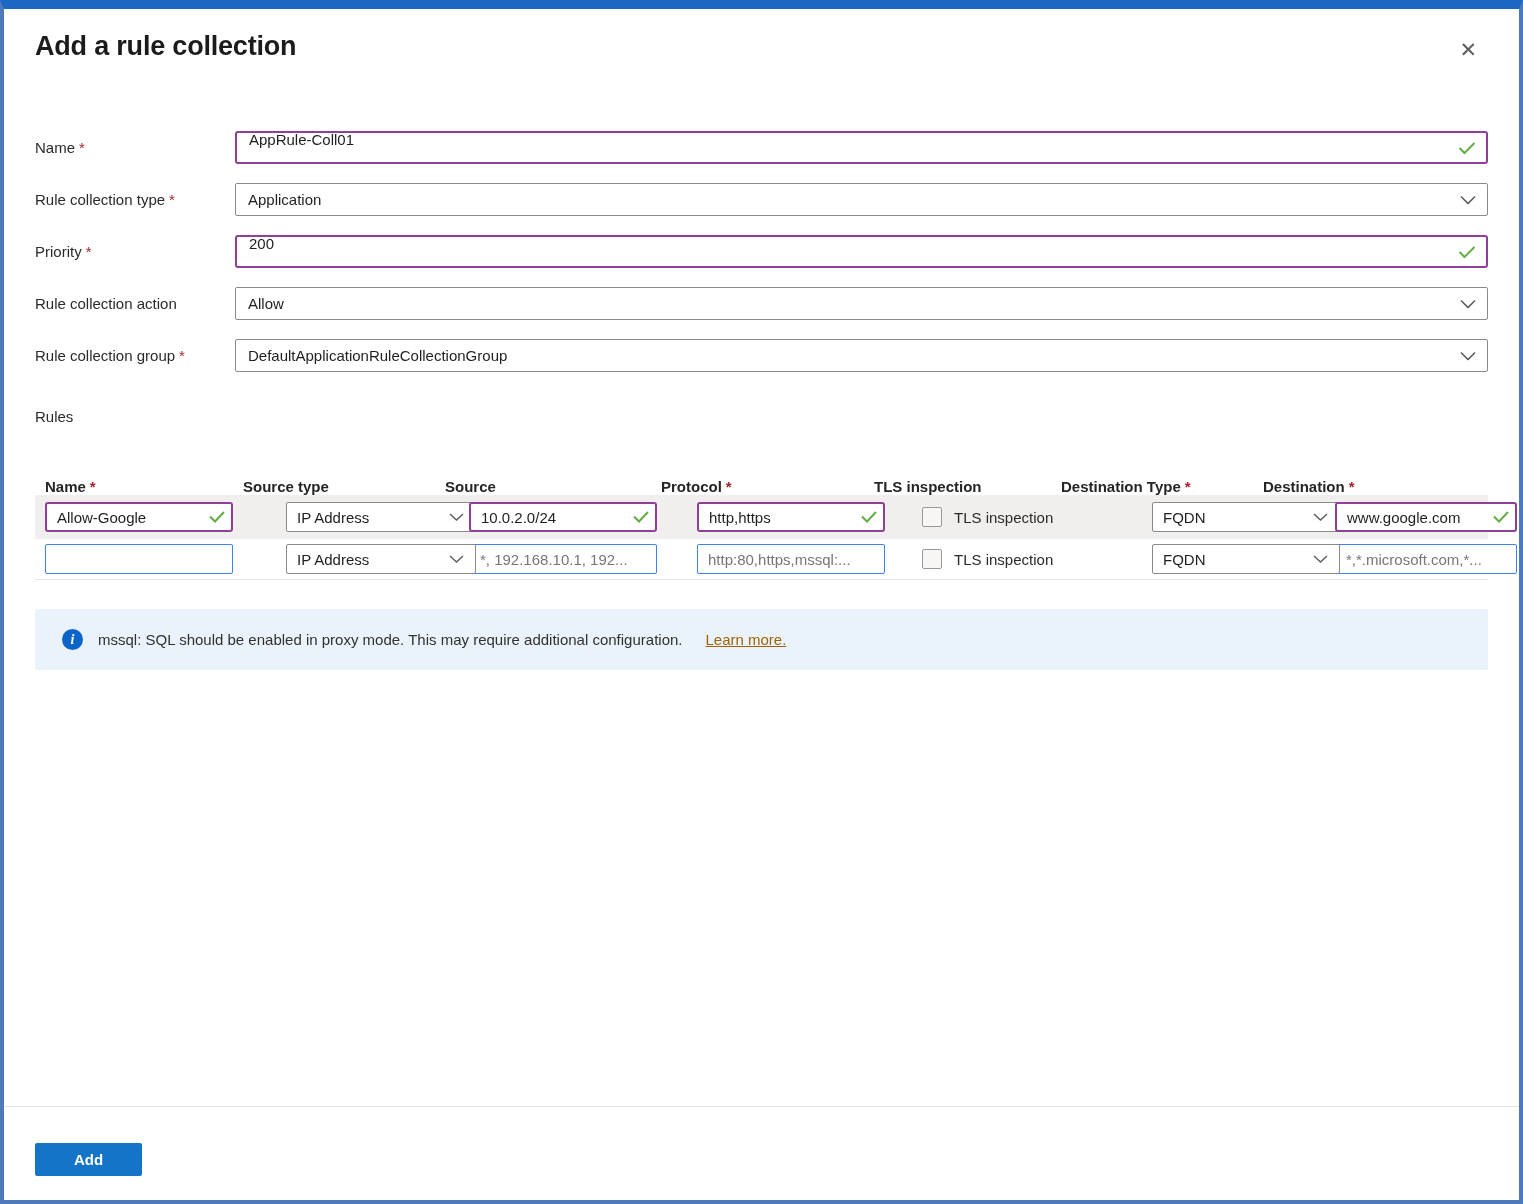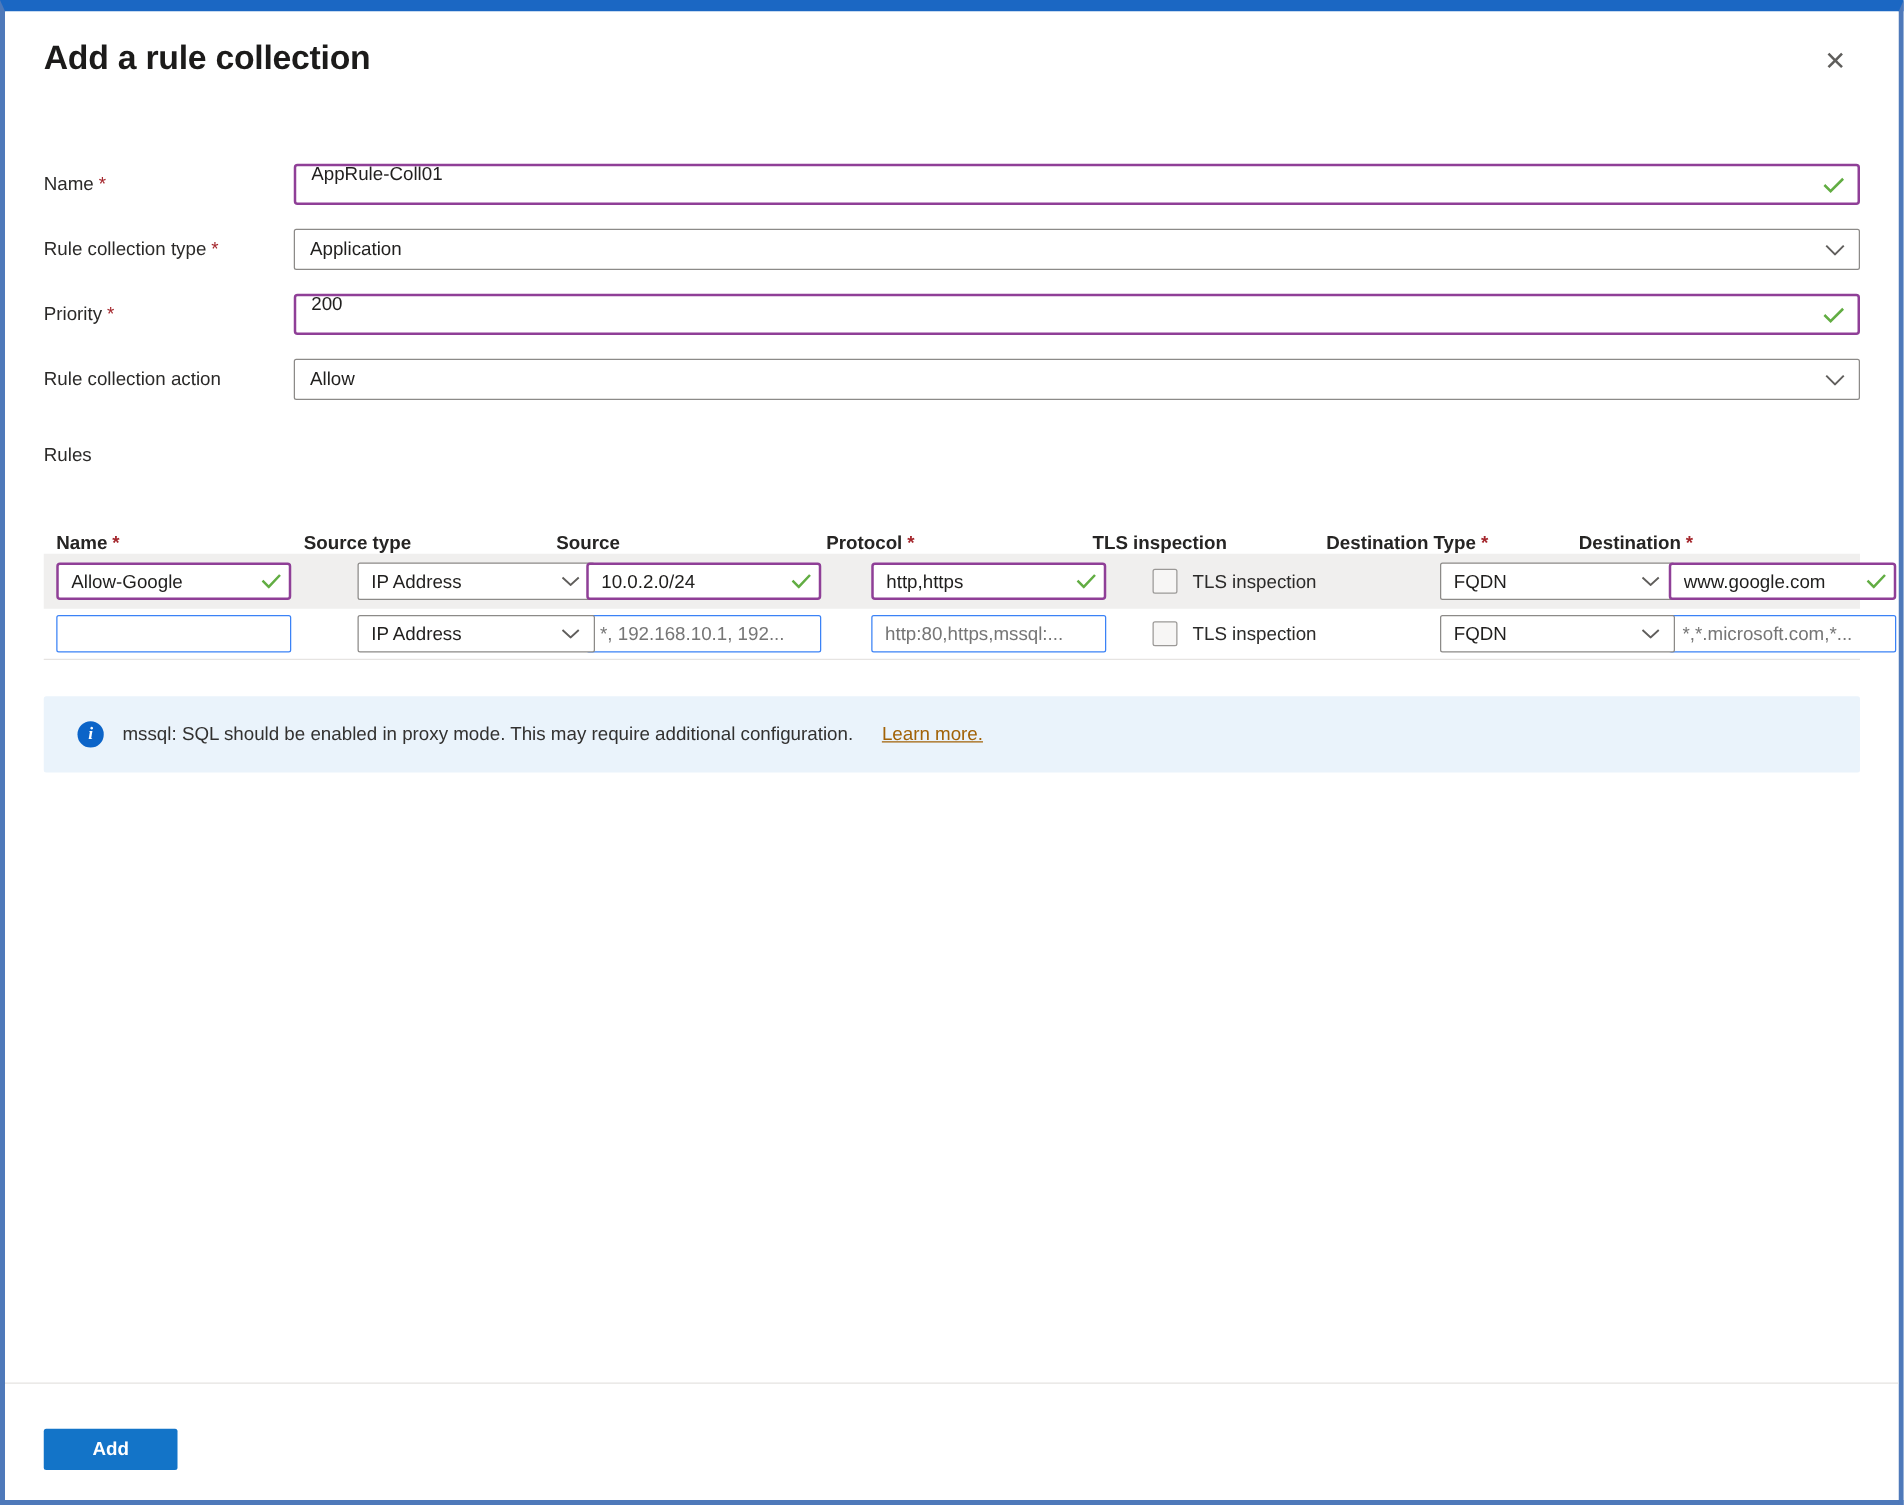--- a/index.html
+++ b/index.html
@@ -194,20 +194,35 @@
             <span>Allow</span>
             <span class="chev">
               <svg width="16" height="9" viewBox="0 0 16 9">
                   <path d="M1 1 L8 8 L15 1" fill="none" stroke="#605e5c" stroke-width="1.6"></path>
                 </svg>
             </span>
           </div>
         </div>
       </div>
 
+      <div class="form-row">
+        <div class="flabel">
+          <span>Rule collection group</span><span class="req">*</span>
+        </div>
+        <div class="fcontrol">
+          <div class="sel">
+            <span>DefaultApplicationRuleCollectionGroup</span>
+            <span class="chev">
+              <svg width="16" height="9" viewBox="0 0 16 9">
+                  <path d="M1 1 L8 8 L15 1" fill="none" stroke="#605e5c" stroke-width="1.6"></path>
+                </svg>
+            </span>
+          </div>
+        </div>
+      </div>
 
     </div>
 
     <div class="rules-label">Rules</div>
 
     <div class="rhead">
       <div class="c1"><span>Name</span><span class="req">*</span></div>
       <div class="c2"><span>Source type</span><span class="req"></span></div>
       <div class="c3"><span>Source</span><span class="req"></span></div>
       <div class="c4"><span>Protocol</span><span class="req">*</span></div>

